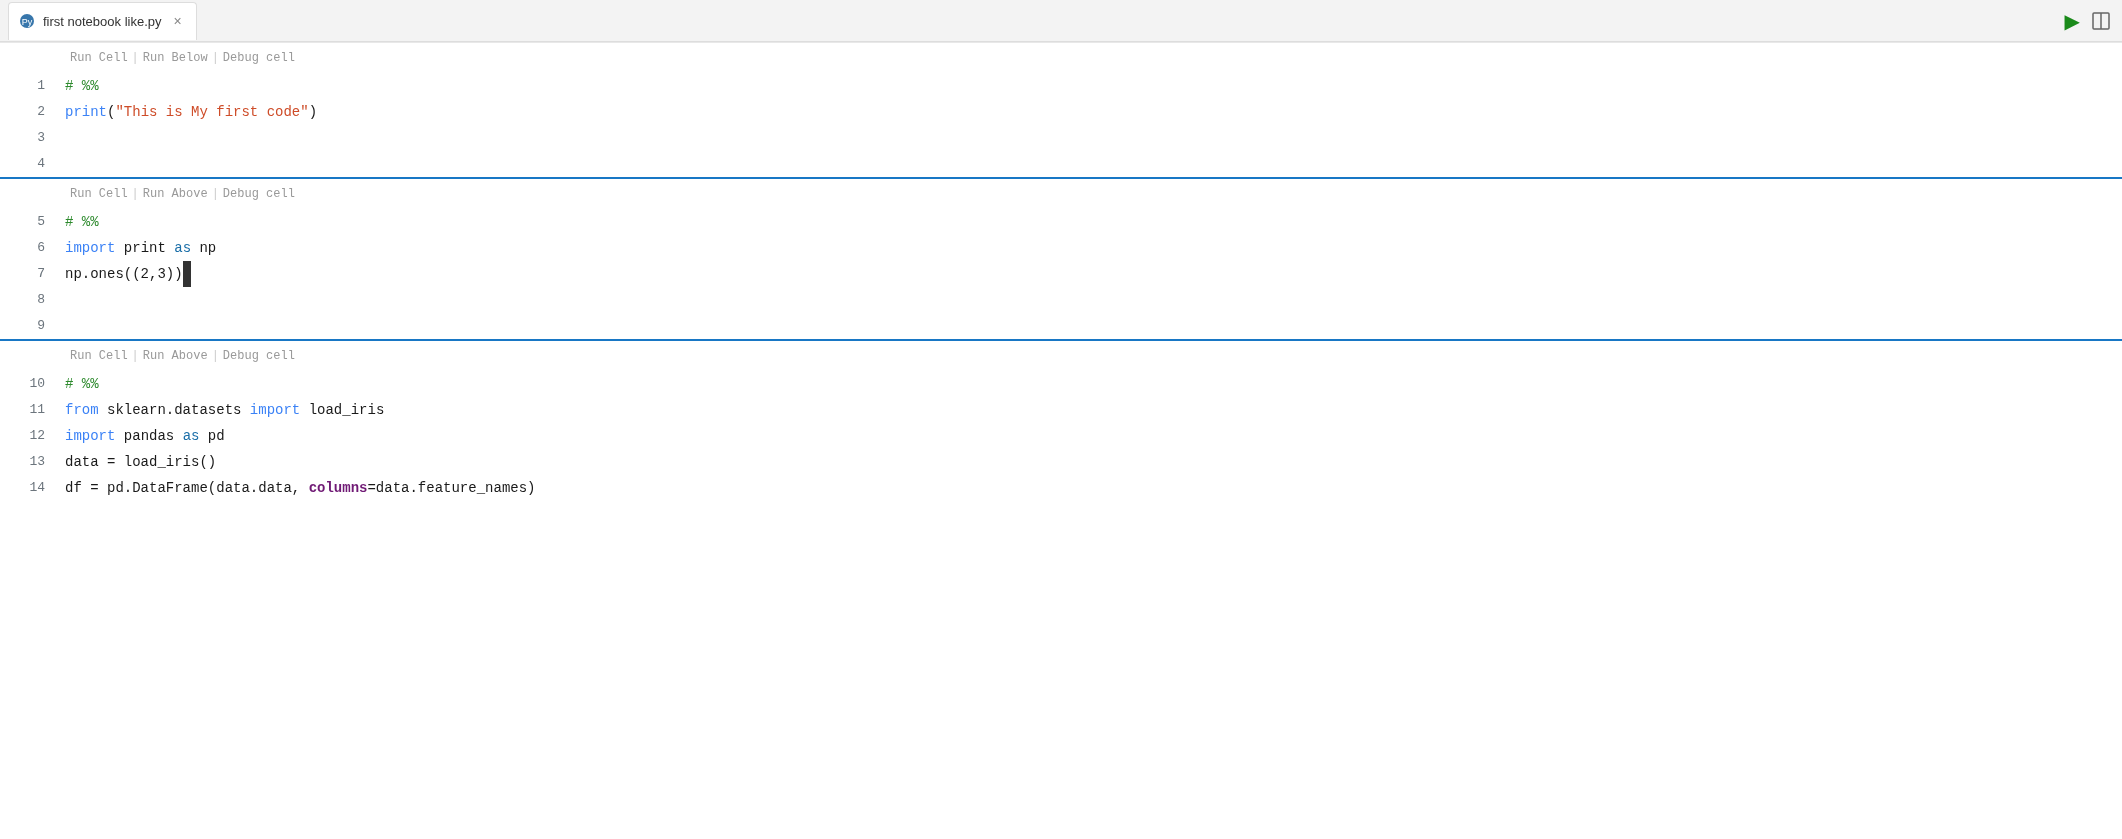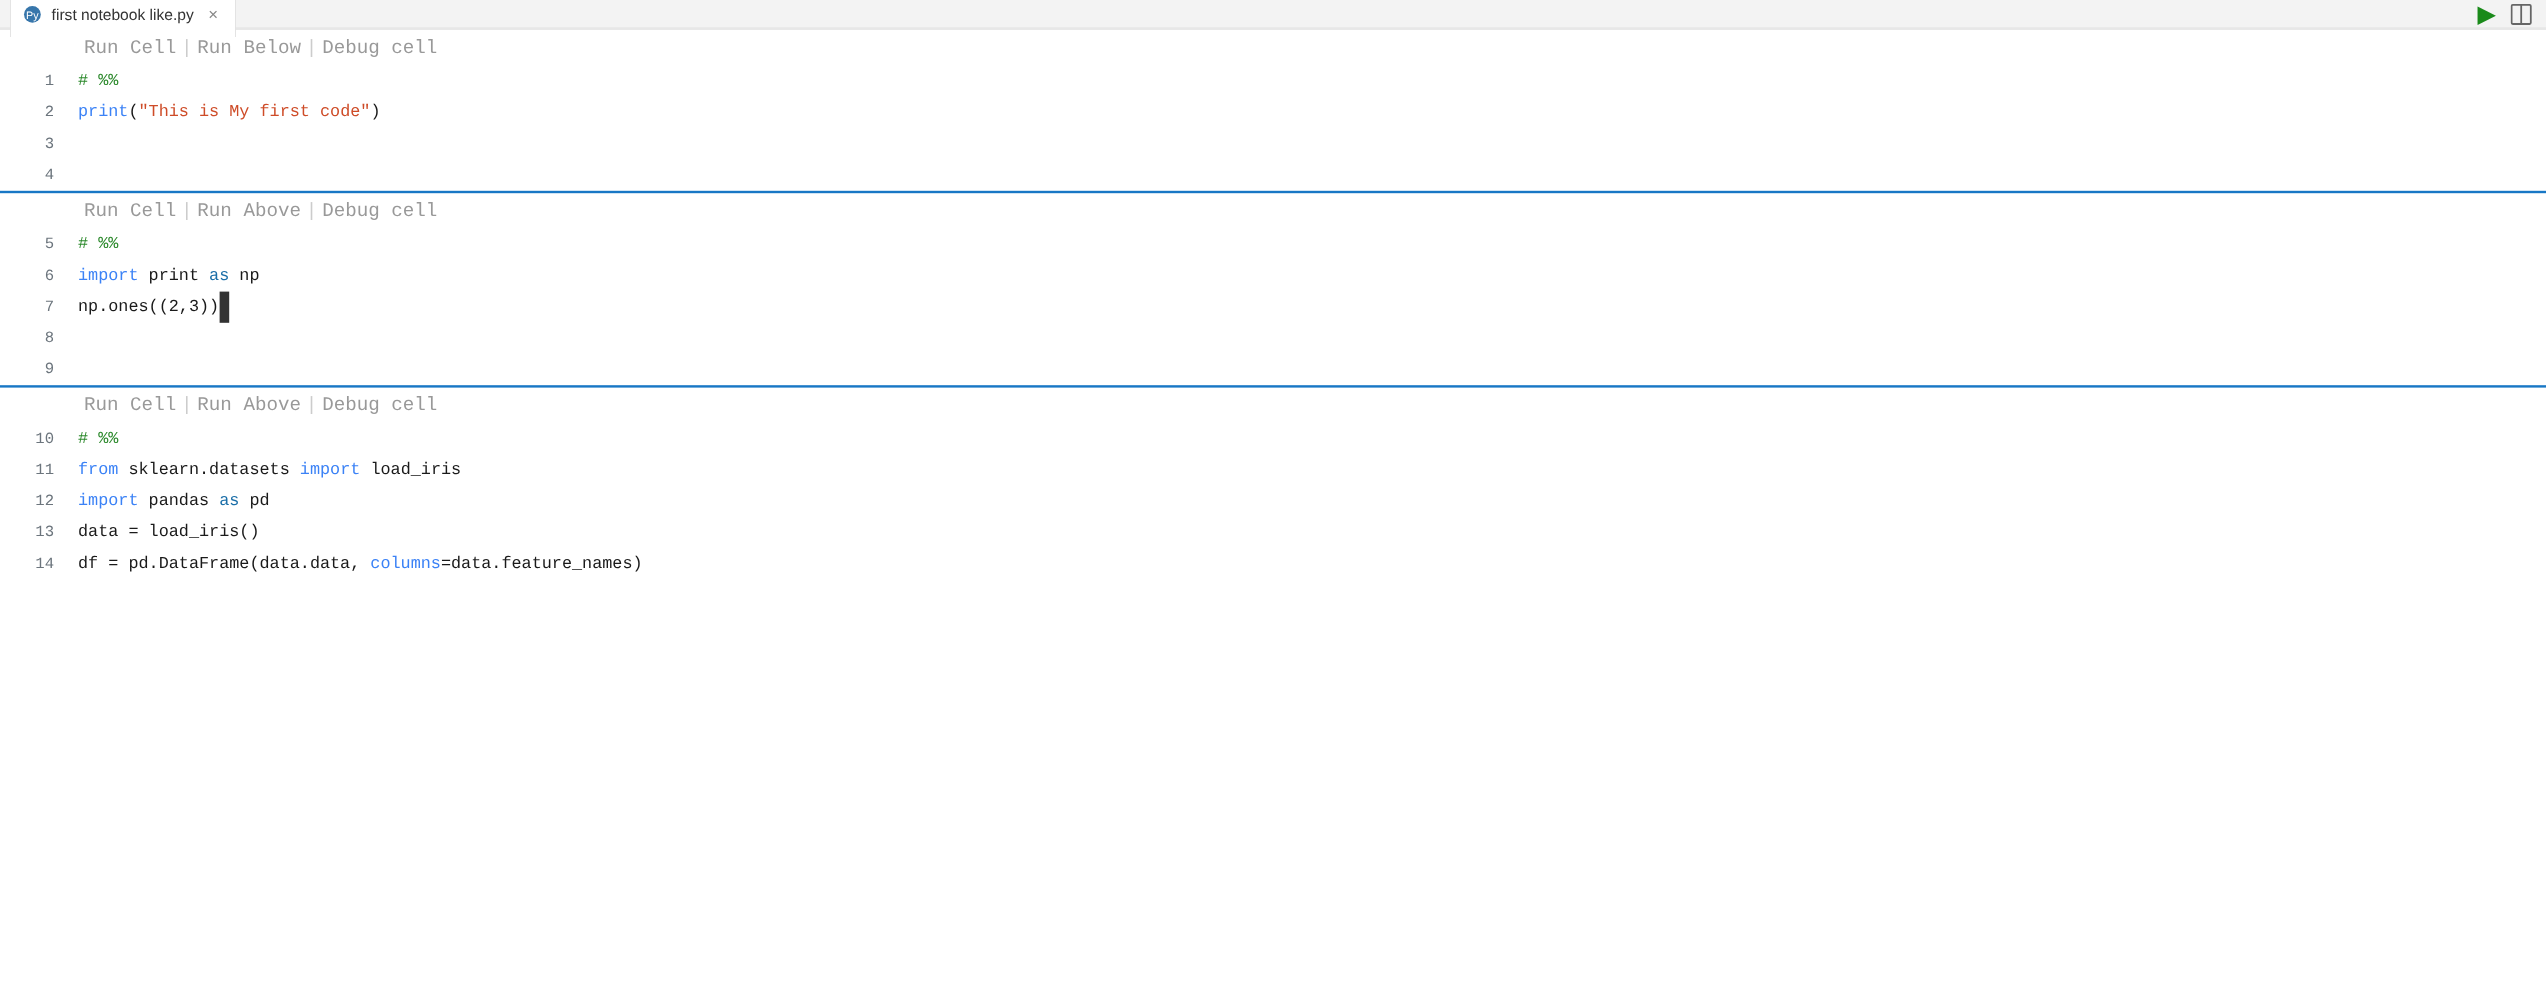--- a/index.html
+++ b/index.html
@@ -15,21 +15,21 @@
       height: 839px;
       overflow: hidden;
     }
 
     
     .tab-bar {
       display: flex;
       align-items: center;
       background: #f3f3f3;
       border-bottom: 1px solid #ddd;
-      height: 24px;
+      height: 42px;
       padding-left: 8px;
       justify-content: space-between;
     }
 
     .tab-left {
       display: flex;
       align-items: center;
     }
 
     .tab {
@@ -90,21 +90,21 @@
       font-family: 'Consolas', 'Monaco', 'Courier New', monospace;
       font-size: 14px;
       line-height: 26px;
     }
 
     
     .cell-actions {
       display: flex;
       align-items: flex-start;
       padding: 2px 0 2px 70px;
-      font-size: 16px;
+      font-size: 12px;
       color: #999;
       border-top: 1px solid #e8e8e8;
       user-select: none;
     }
 
     .cell-actions span {
       cursor: pointer;
     }
 
     .separator {
@@ -138,21 +138,21 @@
       white-space: pre;
       font-size: 14px;
     }
 
     
     .kw-comment { color: #2d8a2d; } 
     .kw-string { color: #ce4c28; } 
     .kw-import { color: #3b82f6; } 
     .kw-as { color: #1a6ea8; } 
     .kw-normal { color: #1a1a1a; }
-    .kw-columns { color: #3b82f6; }
+    .kw-columns { color: #701a75; font-weight: bold; }
     .kw-cursor {
       background: #333;
       color: #fff;
       display: inline-block;
     }
   </style>
 </head>
 <body>
 
 <div class="tab-bar">

